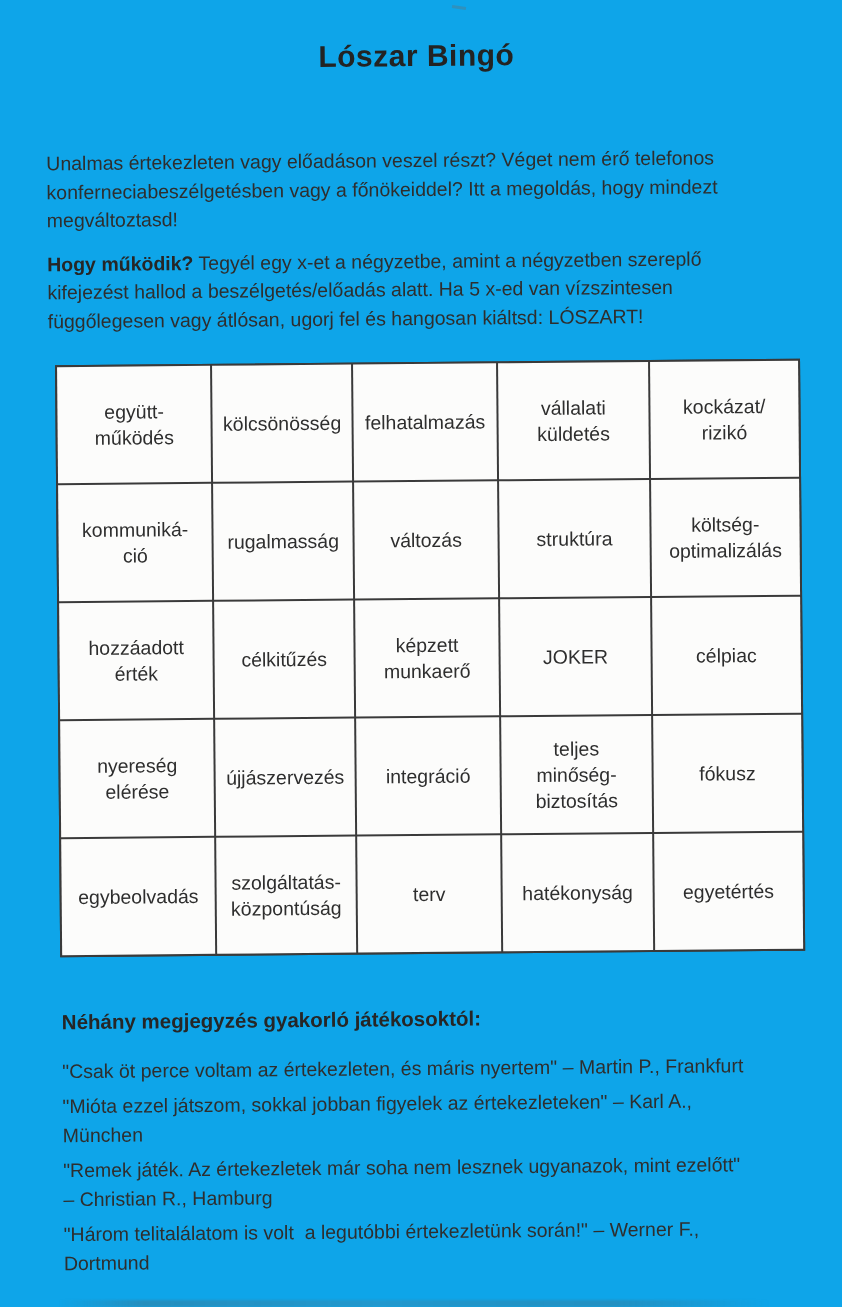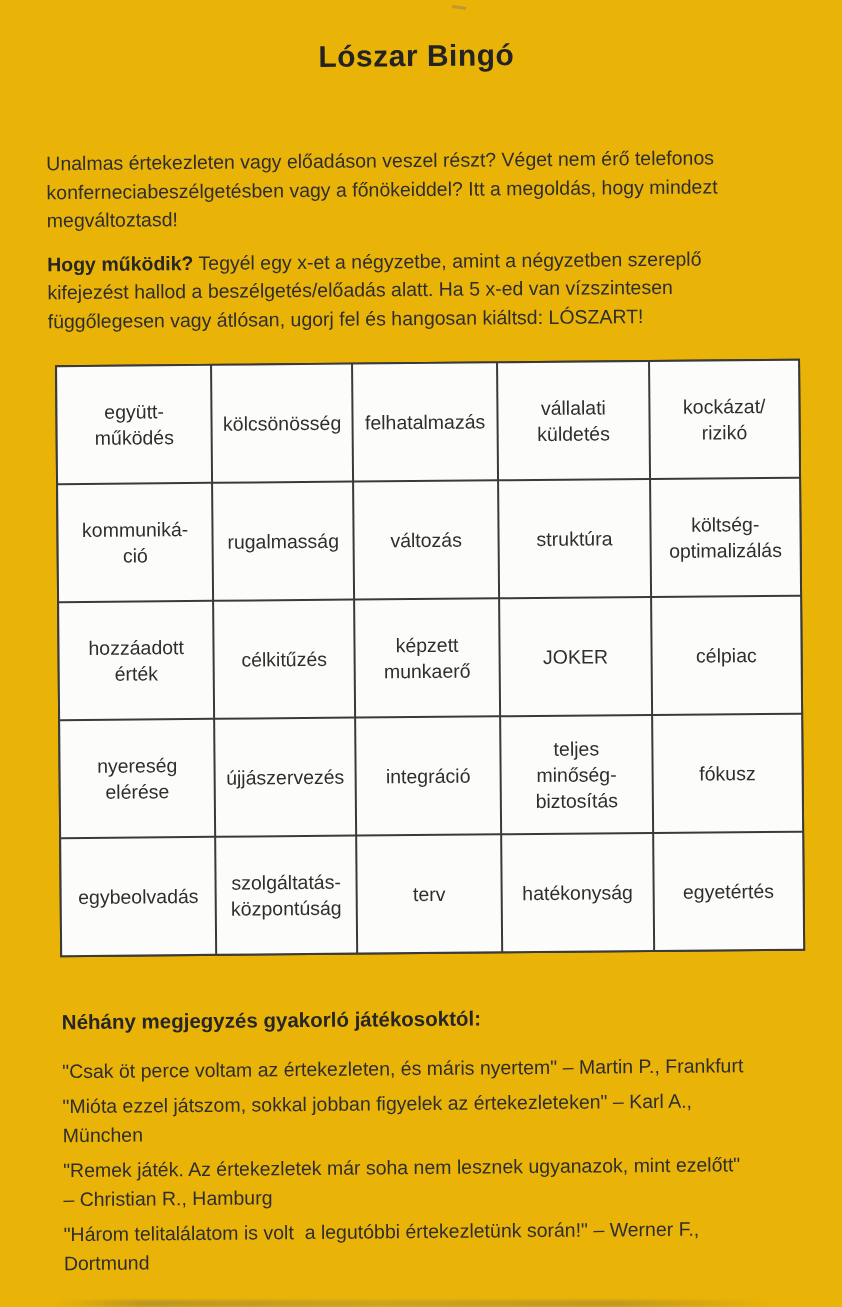--- a/index.html
+++ b/index.html
@@ -7,21 +7,21 @@
   body {
     width: 842px; height: 1307px;
     background: #fcfcfb;
     font-family: "Liberation Sans", "DejaVu Sans", sans-serif;
     color: #2e2e2e;
     overflow: hidden;
   }
   .page {
     position: relative;
     width: 842px; height: 1307px;
-    background: #eab308;
+    background: #0ea5e9;
     overflow: hidden;
   }
   .sheet {
     position: absolute; inset: 0;
     transform: rotate(-0.5deg);
     transform-origin: 50% 45%;
   }
   h1.title {
     margin: 0; padding-top: 38px;
     font-size: 30px; line-height: 36px;

